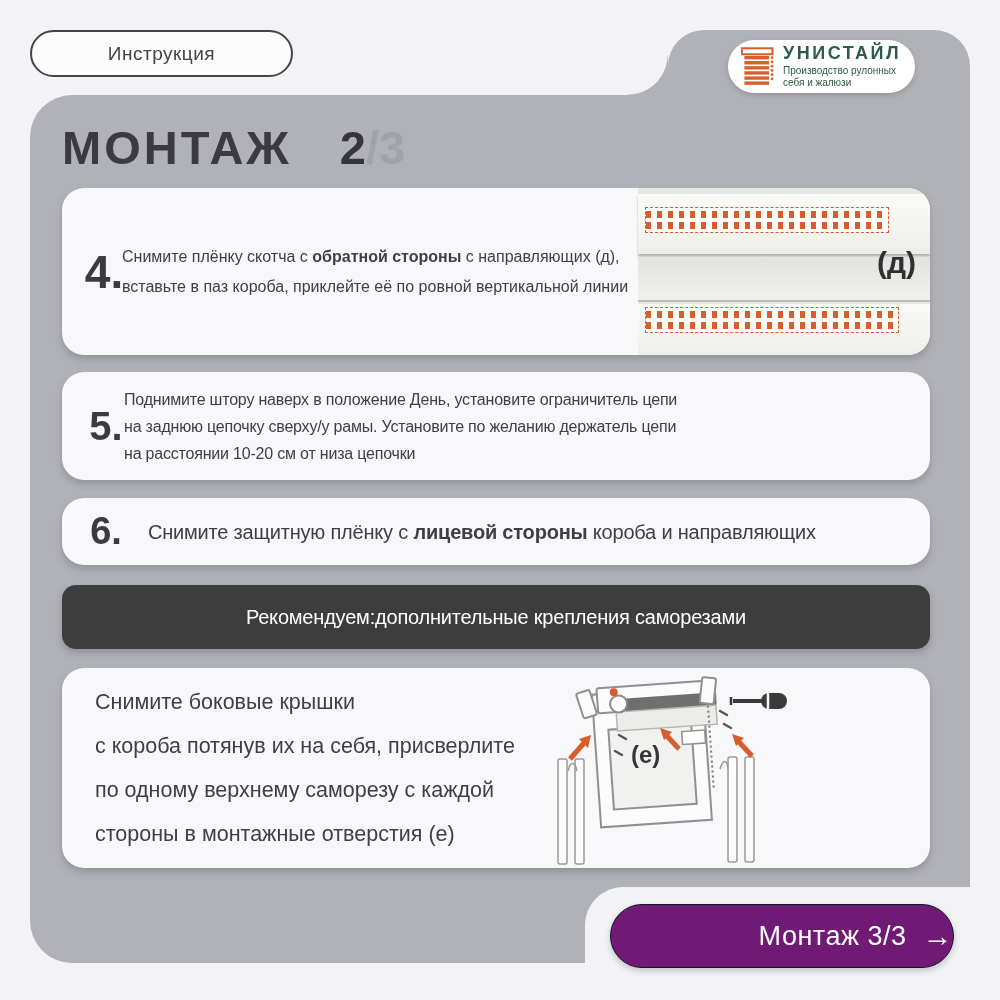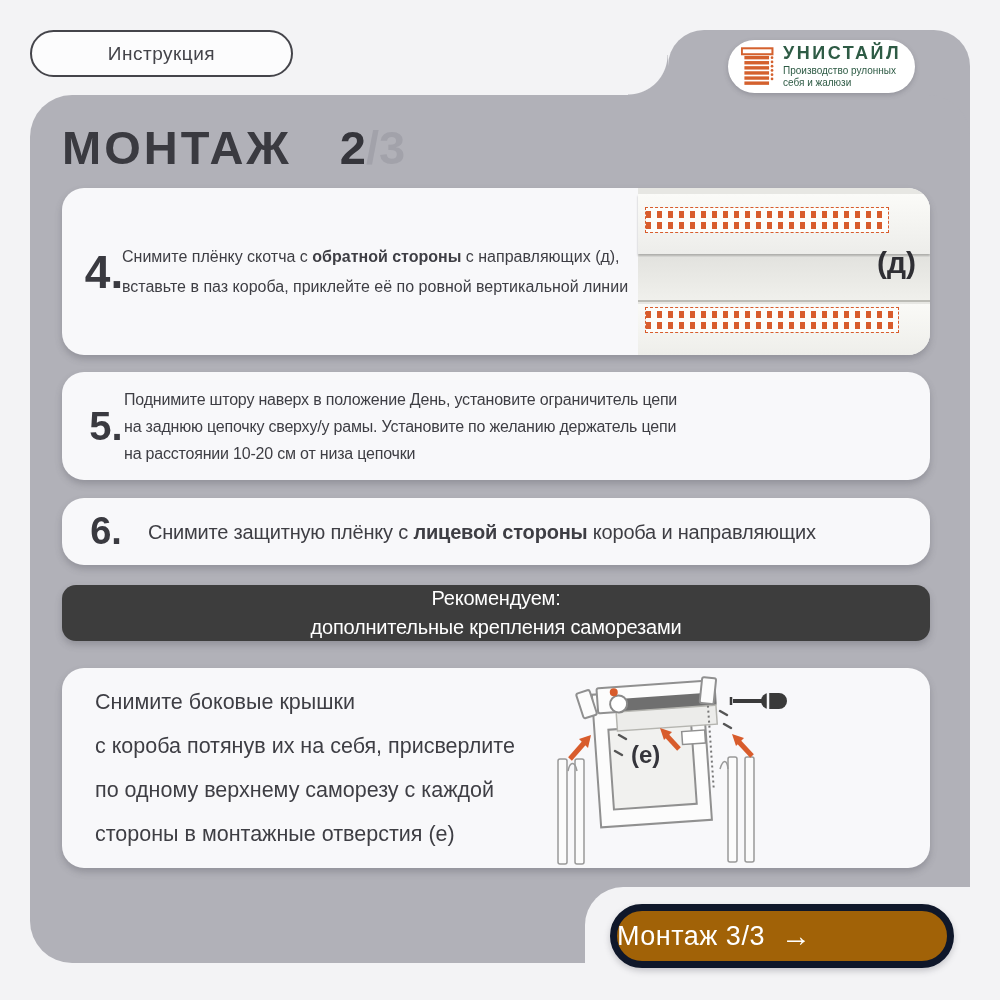--- a/index.html
+++ b/index.html
@@ -90,41 +90,41 @@
   .card5 .step-num { font-size:40px; left:18px; }
   .card5 .step-text { left:62px; top:50%; transform:translateY(-50%);
                       font-size:16px; line-height:27px; letter-spacing:-0.2px; white-space:pre-line; }
 
   .card6 { top:498px; height:67px; }
   .card6 .step-num { font-size:38px; left:18px; }
   .card6 .step-text { left:62px; top:50%; transform:translateY(-50%);
                       font-size:20px; letter-spacing:-0.2px;margin-left:24px; }
 
   .banner {
-    position:absolute; left:62px; top:585px; width:868px; height:56px;
+    position:absolute; left:62px; top:585px; width:868px; height:64px;
     background:#3d3d3d; border-radius:14px;
-    display:flex; flex-direction:column; align-items:center; justify-content:center;
+    display:flex; flex-direction:row; align-items:center; justify-content:center;
     color:#fff; font-size:20px; line-height:29px; letter-spacing:-0.2px;
     box-shadow:0 4px 7px rgba(75,75,85,.30);
   }
 
   .card7 { top:668px; height:200px; }
   .card7 .step-text { left:33px; top:50%; transform:translateY(-50%); width:460px;
                       font-size:21.5px; line-height:44px; white-space:pre-line; }
   .diagram { position:absolute; left:495px; top:7px; width:250px; height:190px; }
 
   
   .notch {
     position:absolute; left:585px; top:887px; width:415px; height:113px;
     background:#f3f3f5; border-top-left-radius:38px;
   }
   .next-button {
     position:absolute; left:610px; top:904px; width:344px; height:64px;
-    background:#a16207; border:7px solid #0f172a; border-radius:32px;
-    display:flex; align-items:center; justify-content:flex-start; gap:16px;
+    background:#701a75; border:1px solid #0f172a; border-radius:32px;
+    display:flex; align-items:center; justify-content:flex-end; gap:16px;
     color:#fff; font-size:27px; letter-spacing:.5px;
     box-shadow:0 3px 6px rgba(60,60,70,.25);
   }
   .next-button .arrow { font-size:30px; line-height:1; }
 </style>
 </head>
 <body>
 
 <div class="page">
 

